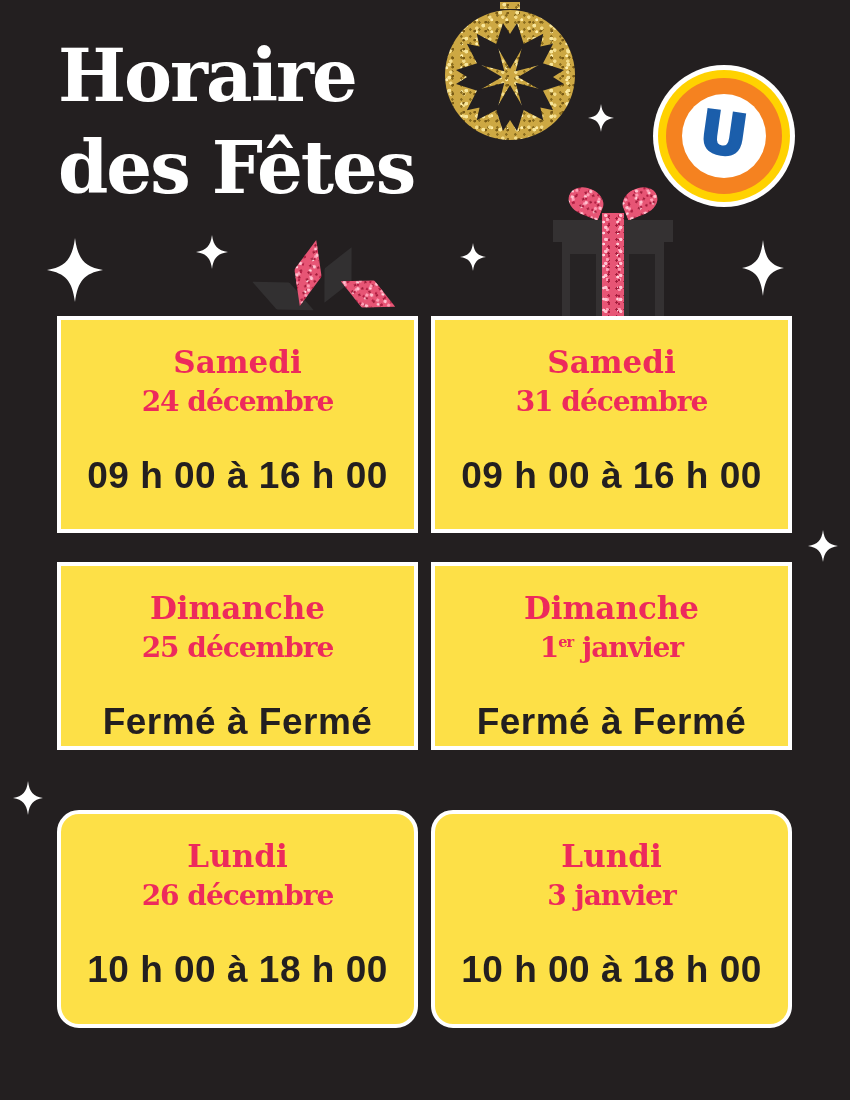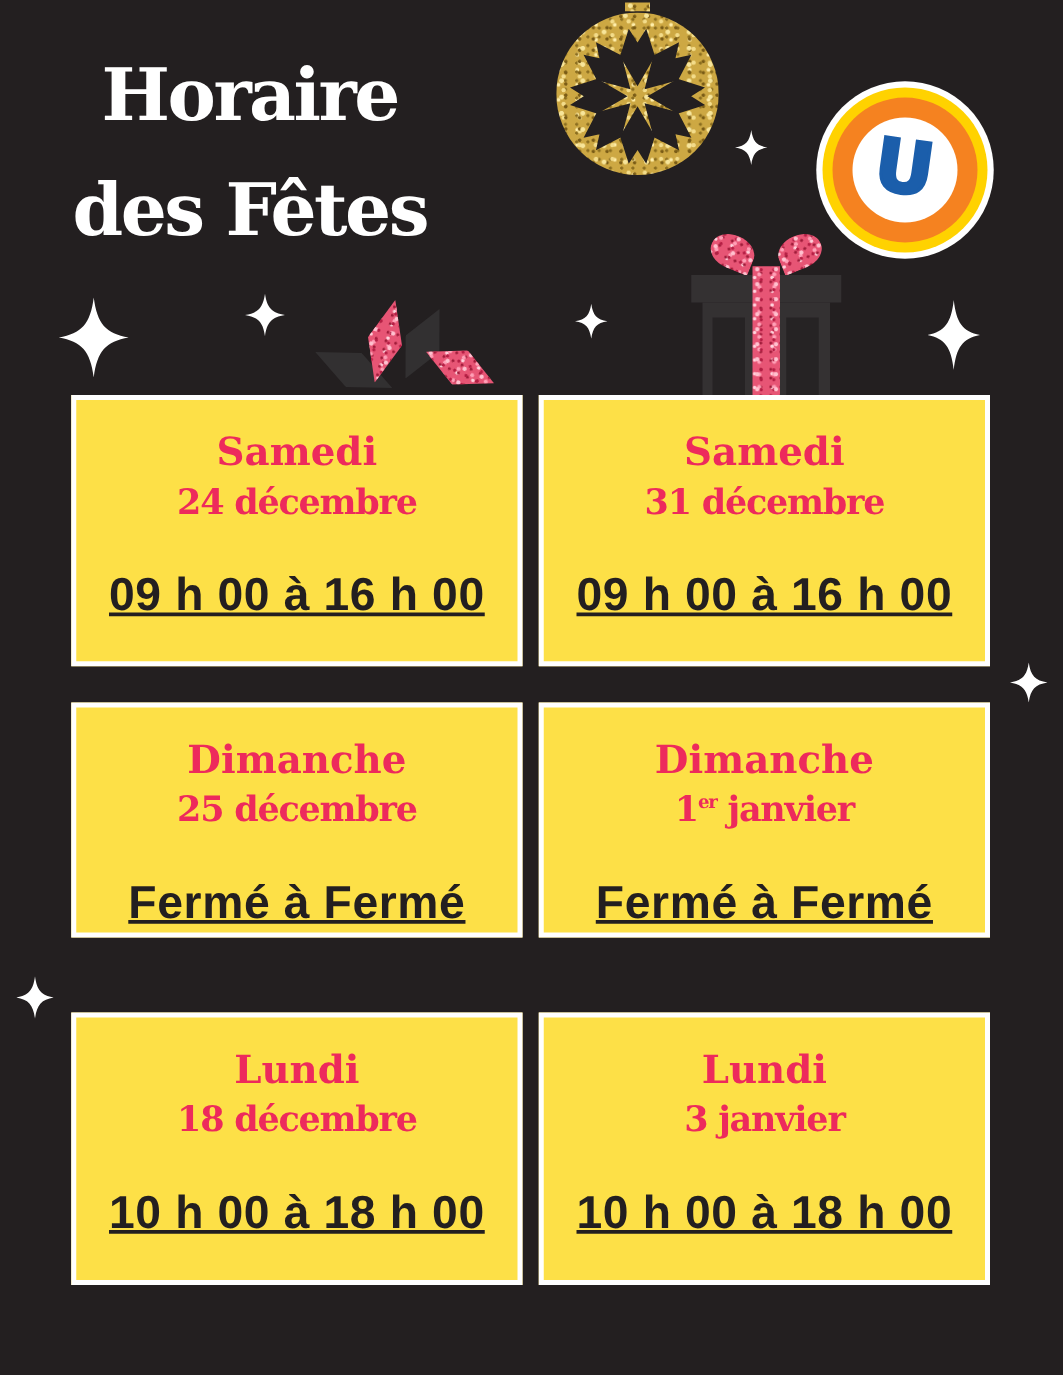--- a/index.html
+++ b/index.html
@@ -7,23 +7,22 @@
     width:850px;height:1100px;position:relative;overflow:hidden;
     background:#231f20;
     font-family:"Liberation Sans", sans-serif;
   }
   
   .title{
     position:absolute;left:58px;top:30px;
     color:#ffffff;
     font-family:"DejaVu Serif", serif;
     font-weight:bold;
-    font-size:58px;line-height:92px;letter-spacing:-2px;
+    font-size:72px;line-height:92px;letter-spacing:-2px;
     z-index:5;
-    text-align:center;
   }
   
   .glitter-gold{
     background-color:#cda843;
     background-image:
       radial-gradient(circle at 25% 20%, #f7e59a 0 1.6px, transparent 2.2px),
       radial-gradient(circle at 70% 35%, #7a5c16 0 1.1px, transparent 1.6px),
       radial-gradient(circle at 45% 65%, #f3dc8a 0 1.4px, transparent 2px),
       radial-gradient(circle at 82% 78%, #8a6d1f 0 1px, transparent 1.5px),
       radial-gradient(circle at 12% 82%, #ffeeaa 0 1.2px, transparent 1.8px);
@@ -70,33 +69,33 @@
   .petal-d{left:338px;top:279px;width:60px;height:30px;transform:rotate(25deg);}
   
   .sparkle{position:absolute;z-index:4;}
   
   .card{
     position:absolute;width:361px;background:#fde047;border:4px solid #ffffff;
     box-sizing:border-box;z-index:6;display:flex;flex-direction:column;align-items:center;
     padding-top:26px;
   }
   .col1{left:57px;}  .col2{left:431px;}
-  .row1{top:316px;height:217px;} .row2{top:562px;height:188px;} .row3{top:810px;height:218px;}
+  .row1{top:316px;height:217px;} .row2{top:562px;height:188px;} .row3{top:810px;height:218px;border-radius:22px;}
   .card .day{
     font-family:"DejaVu Serif", serif;font-weight:bold;color:#ed2a5c;
     font-size:31px;line-height:33px;
   }
   .card .date{
     font-family:"DejaVu Serif", serif;font-weight:bold;color:#ed2a5c;
     font-size:28px;line-height:46px;letter-spacing:-1px;
   }
   .card .date sup{font-size:0.52em;vertical-align:super;line-height:0;}
   .card .hours{
     font-family:"Liberation Sans", sans-serif;font-weight:bold;color:#231f20;
-    font-size:37px;letter-spacing:0.5px;margin-top:30px;text-decoration:underline;
+    font-size:37px;letter-spacing:0.5px;margin-top:30px;
   }
 </style>
 </head>
 <body>
 
 <div class="ornament-cap glitter-gold"></div>
 <div class="ornament glitter-gold">
   <svg width="130" height="130" viewBox="0 0 130 130">
     <g transform="translate(65,67)" fill="#231f20">
       <path d="M0,-8 L-14,-32 L-7,-54 L0,-43 L7,-54 L14,-32 Z"></path>
@@ -178,20 +177,20 @@
   <div class="date"><span>25 décembre</span><sup></sup><span></span></div>
   <div class="hours">Fermé à Fermé</div>
 </div>
 <div class="card col2 row2">
   <div class="day">Dimanche</div>
   <div class="date"><span>1</span><sup>er</sup><span> janvier</span></div>
   <div class="hours">Fermé à Fermé</div>
 </div>
 <div class="card col1 row3">
   <div class="day">Lundi</div>
-  <div class="date"><span>18 décembre</span><sup></sup><span></span></div>
+  <div class="date"><span>26 décembre</span><sup></sup><span></span></div>
   <div class="hours">10 h 00 à 18 h 00</div>
 </div>
 <div class="card col2 row3">
   <div class="day">Lundi</div>
   <div class="date"><span>3 janvier</span><sup></sup><span></span></div>
   <div class="hours">10 h 00 à 18 h 00</div>
 </div>
 
 </body></html>

